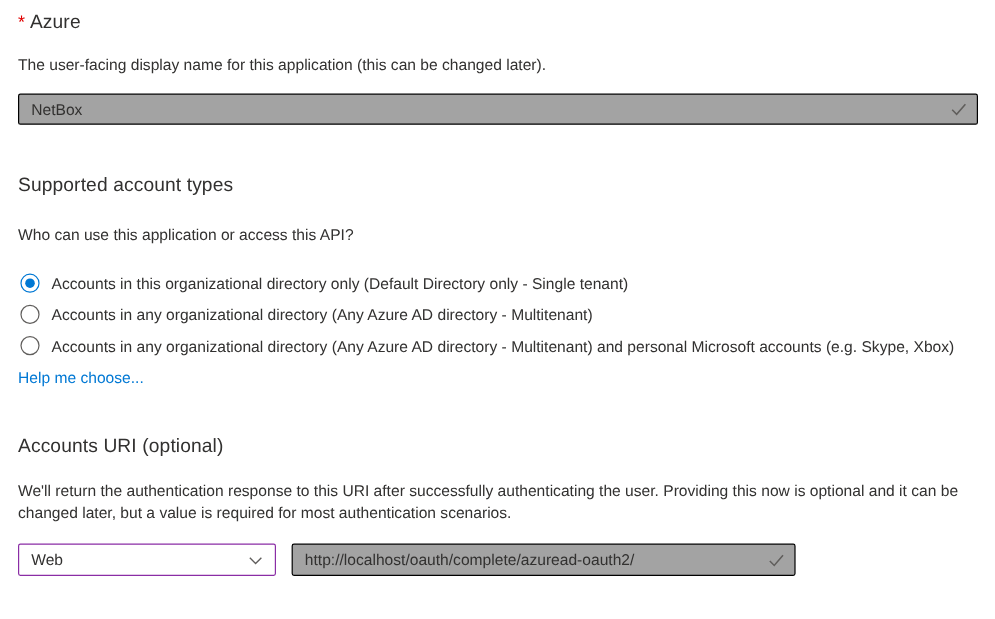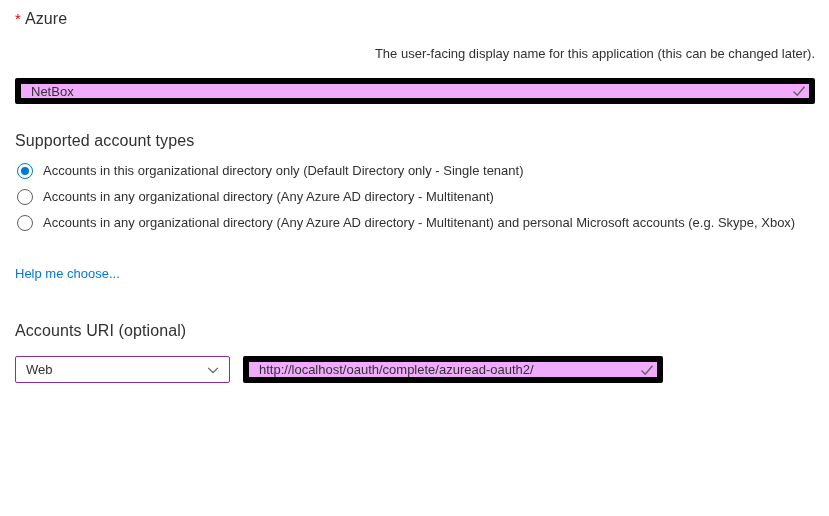--- a/index.html
+++ b/index.html
@@ -24,56 +24,56 @@
     font-size: 15px;
     margin-right: 4px;
   }
   .body-text {
     font-size: 13px;
     color: #323130;
     line-height: 19px;
   }
 
   
-  .name-desc { margin-top: 16px; text-align: right; }
+  .name-desc { margin-top: 16px; }
   .name-input-wrap {
     margin-top: 15px;
     position: relative;
     width: 800px;
     height: 26px;
   }
   .text-input {
     width: 100%;
     height: 100%;
-    border: 6px solid #000000;
+    border: 1px solid #000000;
     border-radius: 2px;
     padding: 0 28px 0 10px;
     font-family: "Liberation Sans", "DejaVu Sans", sans-serif;
     font-size: 13px;
     color: #323130;
     outline: none;
-    background: #f0abfc;
+    background: #a3a3a3;
   }
   .input-check {
     position: absolute;
     right: 8px;
     top: 50%;
     transform: translateY(-50%);
     width: 16px;
     height: 16px;
     pointer-events: none;
   }
 
   
-  .account-types-heading { margin-top: 28px; }
+  .account-types-heading { margin-top: 42px; }
   .account-question { margin-top: 22px; }
   .radio-group { margin-top: 13px; }
   .radio-row {
     display: flex;
-    align-items: flex-start;
+    align-items: flex-end;
     height: 26px;
     cursor: pointer;
   }
   .radio-circle {
     width: 16px;
     height: 16px;
     border-radius: 50%;
     border: 1px solid #605e5c;
     margin: 0 10px 0 2px;
     flex: 0 0 auto;
@@ -87,21 +87,21 @@
     left: 50%; top: 50%;
     width: 8px; height: 8px;
     border-radius: 50%;
     background: #0078d4;
     transform: translate(-50%, -50%);
   }
   .radio-label { font-size: 13px; color: #323130; }
 
   .help-link {
     display: inline-block;
-    margin-top: 25px;
+    margin-top: 11px;
     font-size: 13px;
     color: #0078d4;
     text-decoration: none;
     cursor: pointer;
   }
 
   
   .redirect-heading { margin-top: 40px; }
   .redirect-desc { margin-top: 17px; width: 806px; }
   .redirect-row {
@@ -154,20 +154,21 @@
   <div class="name-input-wrap">
     <input type="text" class="text-input" value="NetBox" style="">
     <svg class="input-check" viewBox="0 0 16 16">
       <path d="M2.5 8.5 L6.2 12.2 L13.5 3.8" fill="none" stroke="#605e5c" stroke-width="1.3"></path>
     </svg>
   </div>
 
   
   <div class="section-heading account-types-heading">Supported account types</div>
 
+  <div class="body-text account-question">Who can use this application or access this API?</div>
 
   <div class="radio-group">
     <div class="radio-row selected">
       <span class="radio-circle"></span>
       <span class="radio-label">Accounts in this organizational directory only (Default Directory only - Single tenant)</span>
     </div>
     <div class="radio-row">
       <span class="radio-circle"></span>
       <span class="radio-label">Accounts in any organizational directory (Any Azure AD directory - Multitenant)</span>
     </div>
@@ -175,20 +176,21 @@
       <span class="radio-circle"></span>
       <span class="radio-label">Accounts in any organizational directory (Any Azure AD directory - Multitenant) and personal Microsoft accounts (e.g. Skype, Xbox)</span>
     </div>
   </div>
 
   <a class="help-link">Help me choose...</a>
 
   
   <div class="section-heading redirect-heading">Accounts URI (optional)</div>
 
+  <div class="body-text redirect-desc">We'll return the authentication response to this URI after successfully authenticating the user. Providing this now is optional and it can be changed later, but a value is required for most authentication scenarios.</div>
 
   <div class="redirect-row">
     <div class="platform-select">
       <span>Web</span>
       <svg class="select-chevron" viewBox="0 0 16 16">
         <path d="M2.5 5.5 L8 11 L13.5 5.5" fill="none" stroke="#605e5c" stroke-width="1.3"></path>
       </svg>
     </div>
     <div class="uri-input-wrap">
       <input type="text" class="text-input" value="http://localhost/oauth/complete/azuread-oauth2/" style="">

